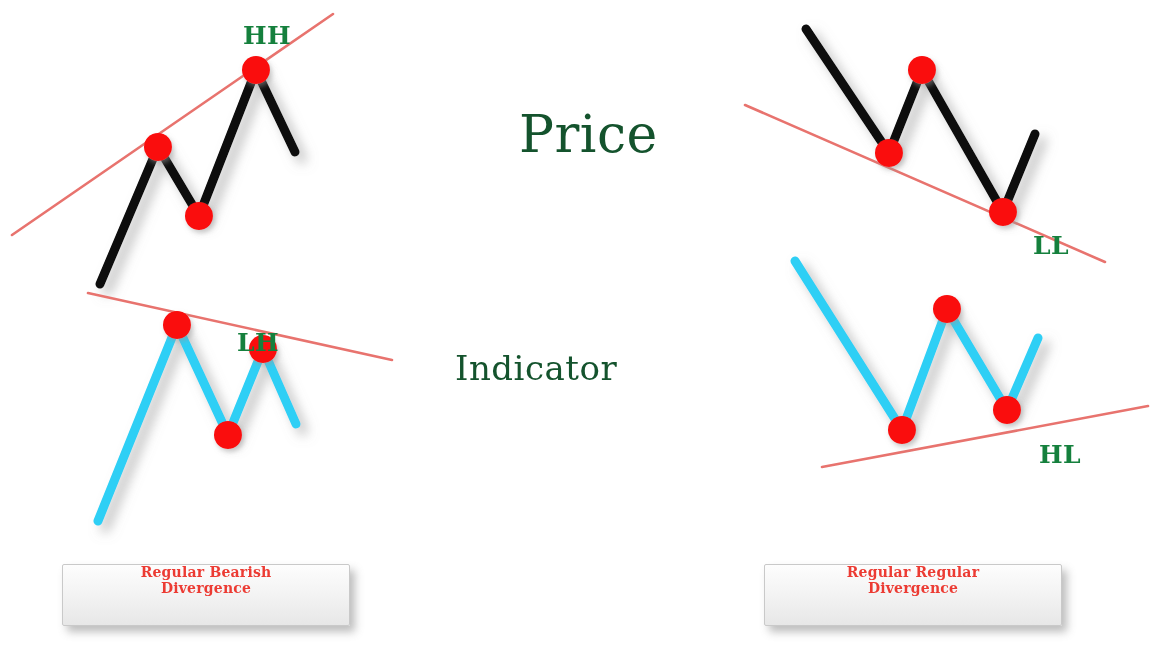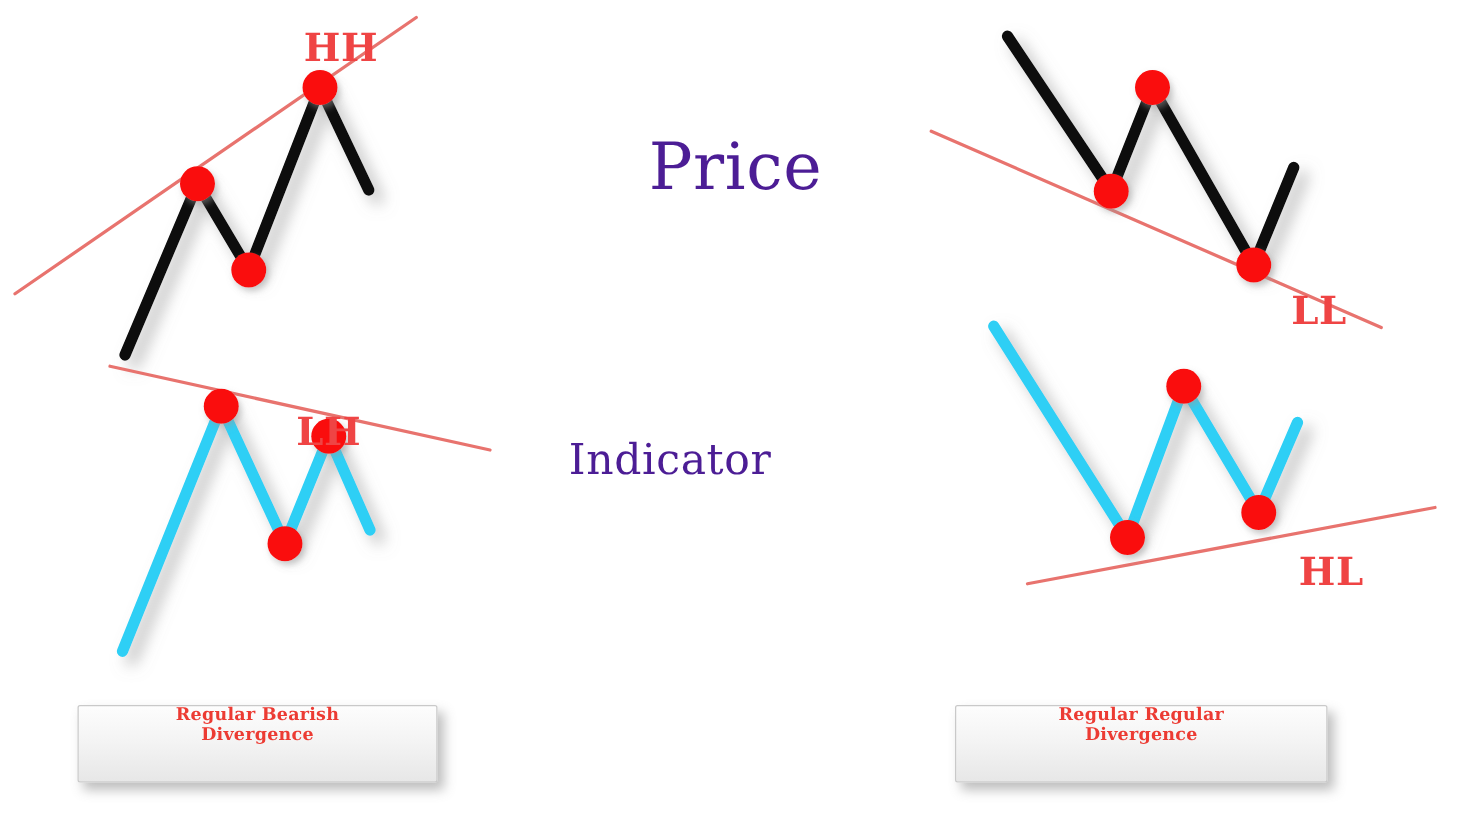--- a/index.html
+++ b/index.html
@@ -19,44 +19,44 @@
     position: absolute;
     left: 0;
     top: 0;
     width: 1170px;
     height: 658px;
   }
 
   
   .center-label {
     position: absolute;
-    color: #4c1d95;
+    color: #14532d;
     font-family: "DejaVu Serif", "Liberation Serif", serif;
     font-weight: 400;
     letter-spacing: 0.5px;
     white-space: nowrap;
     user-select: none;
   }
   #price-label {
     left: 519px;
     top: 104px;
     font-size: 52px;
   }
   #indicator-label {
     left: 455px;
     top: 348px;
     font-size: 34px;
   }
 
   .pivot-label {
     position: absolute;
-    color: #ef4444;
+    color: #15803d;
     font-family: "DejaVu Serif", "Liberation Serif", serif;
     font-weight: 700;
-    font-size: 31px;
+    font-size: 25px;
     letter-spacing: 0.5px;
     white-space: nowrap;
     user-select: none;
   }
   #label-hh { left: 243px; top: 21px; }
   #label-lh { left: 237px; top: 300px; margin-top: 28px; }
   #label-ll { left: 1033px; top: 231px; }
   #label-hl { left: 1039px; top: 440px; }
 
   

